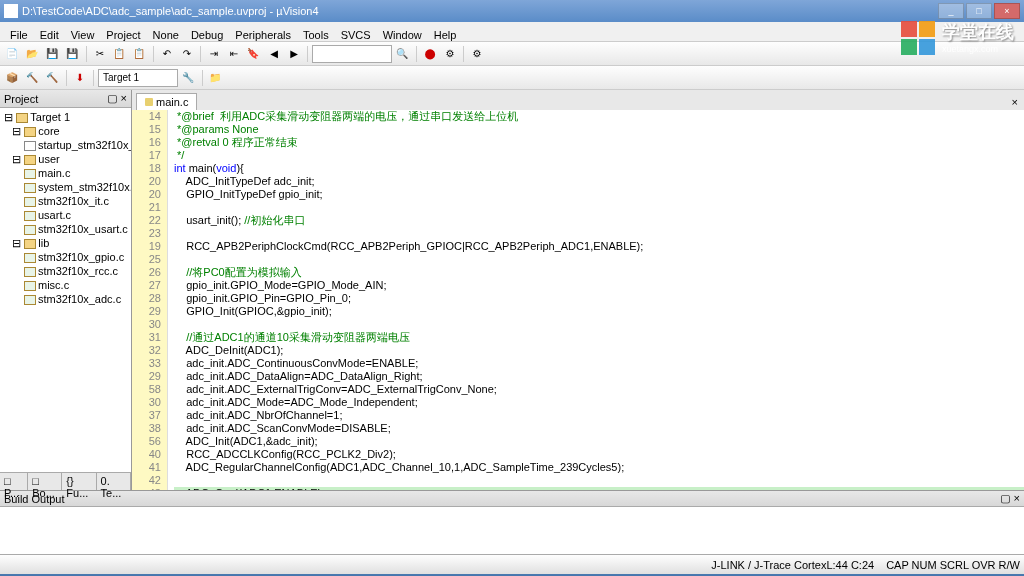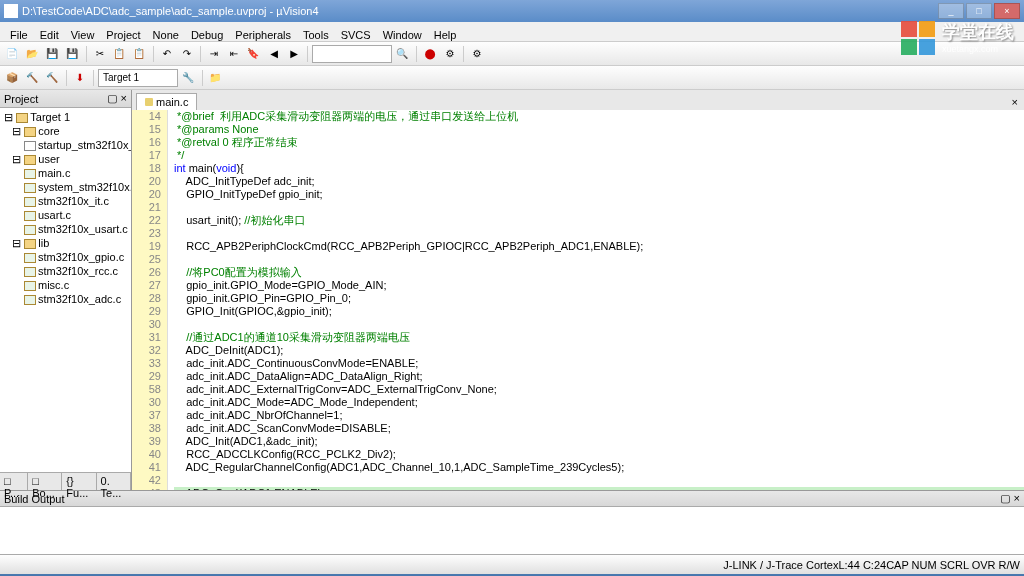--- a/index.html
+++ b/index.html
@@ -35,21 +35,21 @@
 .editor{flex:1;display:flex;overflow:auto;font-family:"Courier New",monospace;font-size:11px;line-height:13px;position:relative}
 .gutter{width:36px;background:#fef9c3;text-align:right;padding-right:6px;color:#888;border-right:1px solid #ddd}
 .code{flex:1;padding-left:6px;white-space:pre}
 .code-line{height:13px}
 .hl{background:#c8f0c8}
 .c-comment{color:#008000}
 .c-keyword{color:#0000ff}
 .build-output{height:64px;border-top:1px solid #999;background:#fff}
 .build-title{height:16px;background:linear-gradient(#e8e8e8,#d8d8d8);padding:0 4px;font-size:10px;display:flex;align-items:center;justify-content:space-between;border-bottom:1px solid #aaa}
 .statusbar{height:20px;background:linear-gradient(#fefefe,#e0e0e0);border-top:1px solid #aaa;display:flex;align-items:center;font-size:10px;padding:0 4px}
-.status-right{margin-left:auto;display:flex;}
+.status-right{margin-left:auto;display:flex;gap:12px}
 .taskbar{height:30px;background:linear-gradient(#4a7ab0,#2a5a90,#1a4a80);display:flex;align-items:center;padding:0 4px}
 .watermark{position:absolute;top:20px;right:10px;display:flex;gap:6px;opacity:0.9;pointer-events:none}
 .wm-logo{width:36px;height:36px}
 .wm-logo div{width:16px;height:16px;float:left;margin:1px}
 .wm-text{color:#fff;font-size:18px;font-weight:bold;text-shadow:1px 1px 2px rgba(0,0,0,0.5)}
 .wm-sub{color:#fff;font-size:9px}
 </style>
 </head>
 <body>
 
@@ -177,21 +177,21 @@
           <div class="code-line">29</div>
           <div class="code-line">30</div>
           <div class="code-line">31</div>
           <div class="code-line">32</div>
           <div class="code-line">33</div>
           <div class="code-line">29</div>
           <div class="code-line">58</div>
           <div class="code-line">30</div>
           <div class="code-line">37</div>
           <div class="code-line">38</div>
-          <div class="code-line">39</div>
+          <div class="code-line">56</div>
           <div class="code-line">40</div>
           <div class="code-line">41</div>
           <div class="code-line">42</div>
           <div class="code-line">43</div>
         </div>
       <div class="code" id="code"><div class="code-line c-comment"> *@brief  利用ADC采集滑动变阻器两端的电压，通过串口发送给上位机</div><div class="code-line c-comment"> *@params None</div><div class="code-line c-comment"> *@retval 0 程序正常结束</div><div class="code-line c-comment"> */</div><div class="code-line"><span class="c-keyword">int</span> main(<span class="c-keyword">void</span>){</div><div class="code-line">    ADC_InitTypeDef adc_init;</div><div class="code-line">    GPIO_InitTypeDef gpio_init;</div><div class="code-line"></div><div class="code-line">    usart_init(); <span class="c-comment">//初始化串口</span></div><div class="code-line"></div><div class="code-line">    RCC_APB2PeriphClockCmd(RCC_APB2Periph_GPIOC|RCC_APB2Periph_ADC1,ENABLE);</div><div class="code-line"></div><div class="code-line c-comment">    //将PC0配置为模拟输入</div><div class="code-line">    gpio_init.GPIO_Mode=GPIO_Mode_AIN;</div><div class="code-line">    gpio_init.GPIO_Pin=GPIO_Pin_0;</div><div class="code-line">    GPIO_Init(GPIOC,&amp;gpio_init);</div><div class="code-line"></div><div class="code-line c-comment">    //通过ADC1的通道10采集滑动变阻器两端电压</div><div class="code-line">    ADC_DeInit(ADC1);</div><div class="code-line">    adc_init.ADC_ContinuousConvMode=ENABLE;</div><div class="code-line">    adc_init.ADC_DataAlign=ADC_DataAlign_Right;</div><div class="code-line">    adc_init.ADC_ExternalTrigConv=ADC_ExternalTrigConv_None;</div><div class="code-line">    adc_init.ADC_Mode=ADC_Mode_Independent;</div><div class="code-line">    adc_init.ADC_NbrOfChannel=1;</div><div class="code-line">    adc_init.ADC_ScanConvMode=DISABLE;</div><div class="code-line">    ADC_Init(ADC1,&amp;adc_init);</div><div class="code-line">    RCC_ADCCLKConfig(RCC_PCLK2_Div2);</div><div class="code-line">    ADC_RegularChannelConfig(ADC1,ADC_Channel_10,1,ADC_SampleTime_239Cycles5);</div><div class="code-line"></div><div class="code-line hl">    ADC_Cmd(ADC1,ENABLE);</div></div>
     </div>
   </div>
 </div>
 

